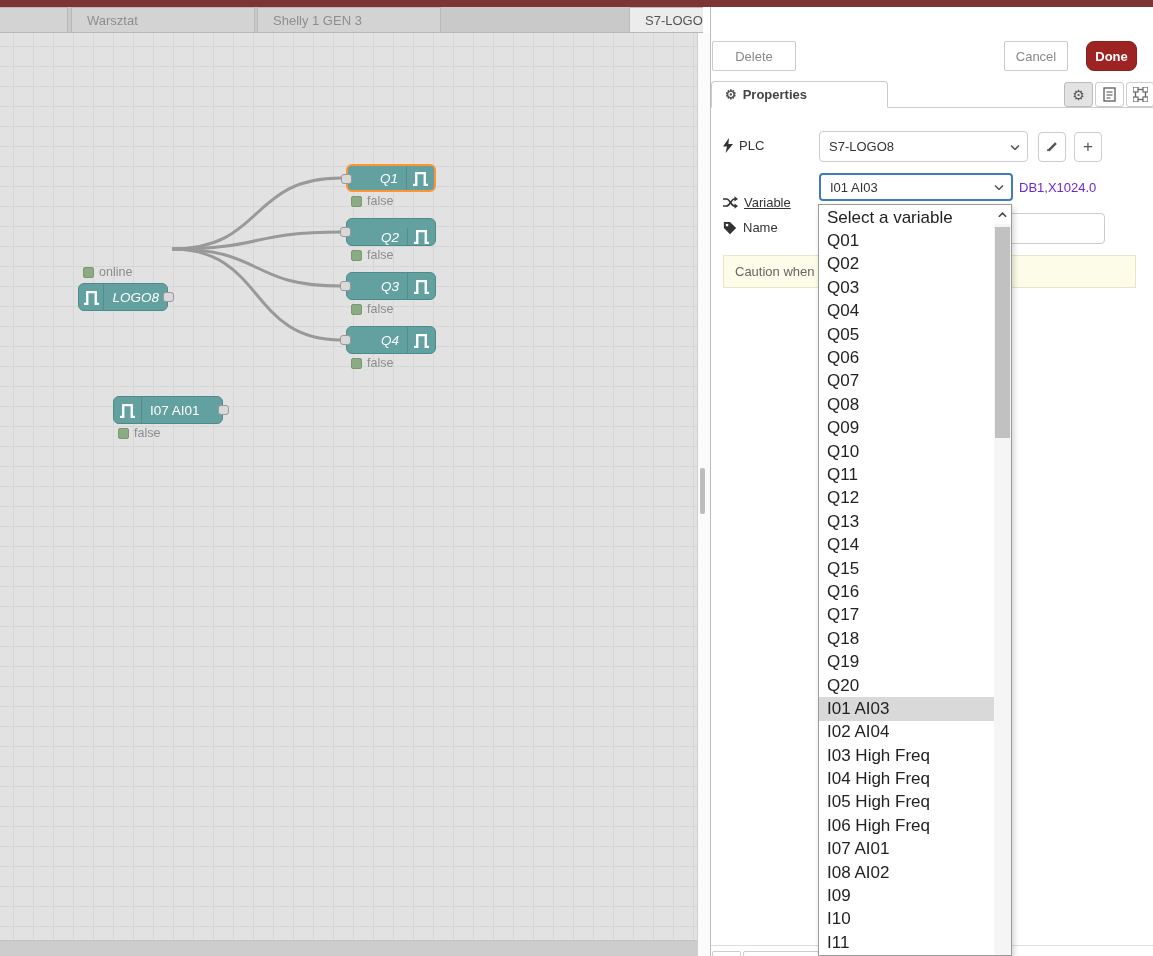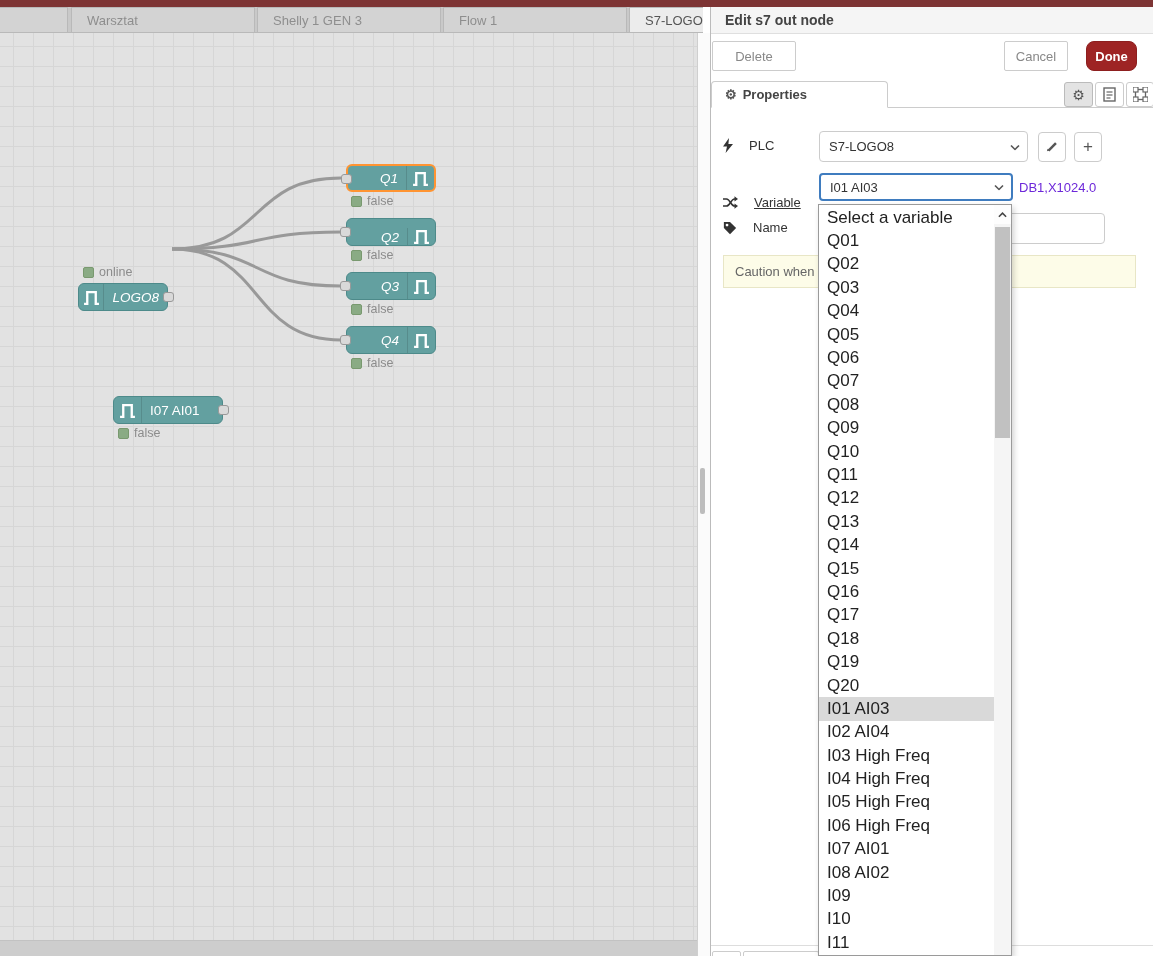--- a/index.html
+++ b/index.html
@@ -60,21 +60,21 @@
   #edit-tabs { position:absolute; left:0; top:73px; width:443px; height:28px;
     border-bottom:1px solid #ccc; }
   #tab-properties { position:absolute; left:0; top:1px; width:177px; height:27px;
     background:#fff; border:1px solid #ccc; border-bottom:1px solid #fff;
     border-radius:4px 4px 0 0; display:flex; align-items:center; padding-left:13px;
     font-size:13px; font-weight:bold; color:#444; gap:6px; }
   .mini-btn { position:absolute; top:2px; width:29px; height:25px; border:1px solid #ccc;
     border-radius:3px; background:#fff; display:flex; align-items:center; justify-content:center; }
   .mini-btn.active { background:#e3e3e3; border-color:#bbb; }
 
-  .form-row-label { position:absolute; display:flex; align-items:center; gap:16px;
+  .form-row-label { position:absolute; display:flex; align-items:center; gap:6px;
     font-size:13px; color:#333; }
   .sel { position:absolute; border:1px solid #ccc; border-radius:4px; background:#fff;
     font-size:13px; color:#333; display:flex; align-items:center; padding:0 9px; }
   .sel .chev { position:absolute; right:7px; top:50%; transform:translateY(-42%); }
   .sel.focused { border:2px solid #3f7cbf; }
   .sq-btn { position:absolute; width:28px; height:30px; border:1px solid #ccc;
     border-radius:4px; background:#fff; display:flex; align-items:center; justify-content:center; }
   #name-input { position:absolute; left:108px; top:206px; width:286px; height:31px;
     border:1px solid #ccc; border-radius:4px; background:#fff; font-size:13px; padding:0 8px;
     font-family:"Liberation Sans", sans-serif; }
@@ -107,21 +107,20 @@
 <body>
 
 <div id="app">
 
   <div id="top-red"></div>
 
   <div id="tabbar">
       <div class="ws-tab" style="left: -14px; width: 82px;"></div>
       <div class="ws-tab" style="left: 71px; width: 184px;">Warsztat</div>
       <div class="ws-tab" style="left: 257px; width: 184px;">Shelly 1 GEN 3</div>
-      <div class="ws-tab" style="left: 443px; width: 184px;">Flow 1</div>
       <div class="ws-tab active" style="left: 629px; width: 150px;">S7-LOGO8</div>
     </div>
 
   <div id="canvas">
     <svg id="wire-layer" width="697" height="907">
         <path d="M172,216 C264.95,216 248.05,145 341,145" fill="none" stroke="#999999" stroke-width="3"></path>
         <path d="M172,216 C264.95,216 248.05,199 341,199" fill="none" stroke="#999999" stroke-width="3"></path>
         <path d="M172,216 C264.95,216 248.05,253 341,253" fill="none" stroke="#999999" stroke-width="3"></path>
         <path d="M172,216 C264.95,216 248.05,307 341,307" fill="none" stroke="#999999" stroke-width="3"></path>
       </svg>
@@ -205,21 +204,20 @@
           <span>false</span>
         </div>
       </div>
   </div>
   <div id="canvas-hscroll"></div>
   <div id="canvas-vscroll">
     <div class="thumb"></div>
   </div>
 
   <div id="panel">
-    <div id="panel-header">Edit s7 out node</div>
 
     <div class="btn" style="left:1px; top:34px; width:84px;">Delete</div>
     <div class="btn" style="left:293px; top:34px; width:64px;">Cancel</div>
     <div class="btn" id="btn-done" style="left:375px; top:34px; width:51px; background:#9e2424;border-radius:8px;">Done</div>
 
     <div id="edit-tabs">
       <div id="tab-properties">
         <span style="font-size:13px; color:#555;">⚙</span>
         <span>Properties</span>
       </div>

